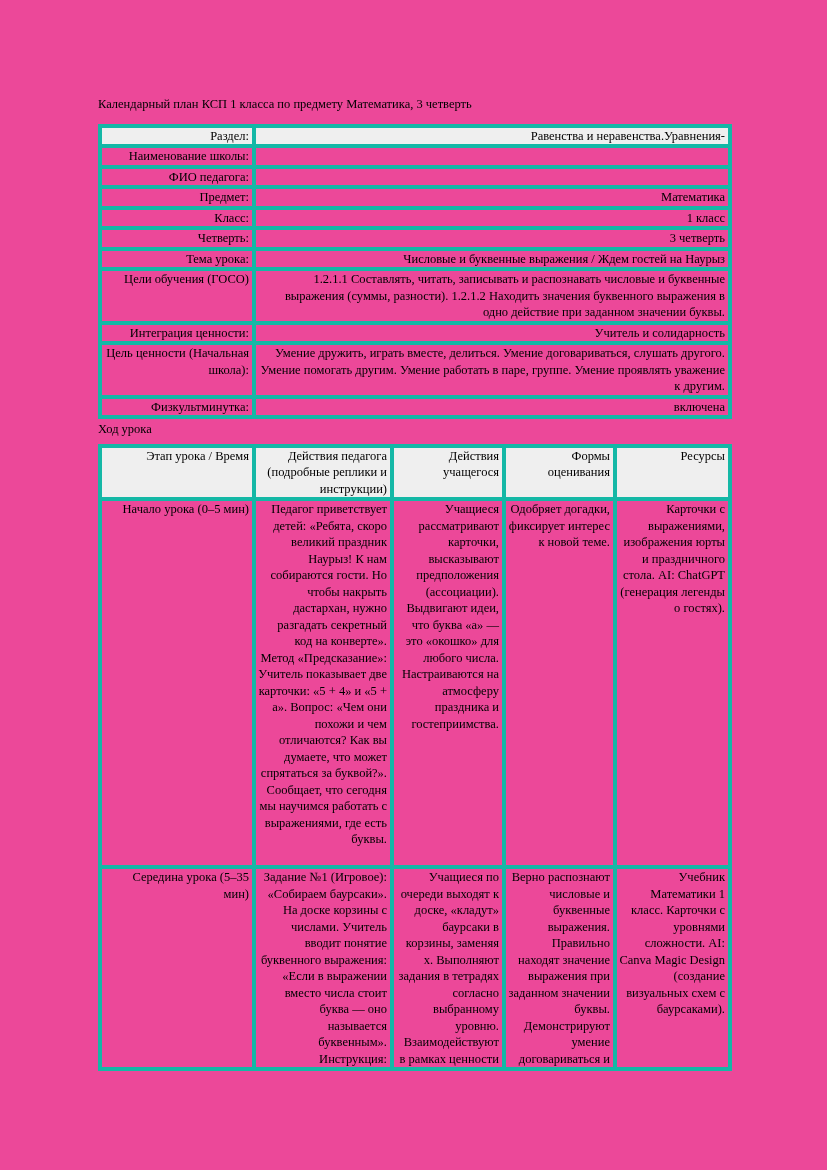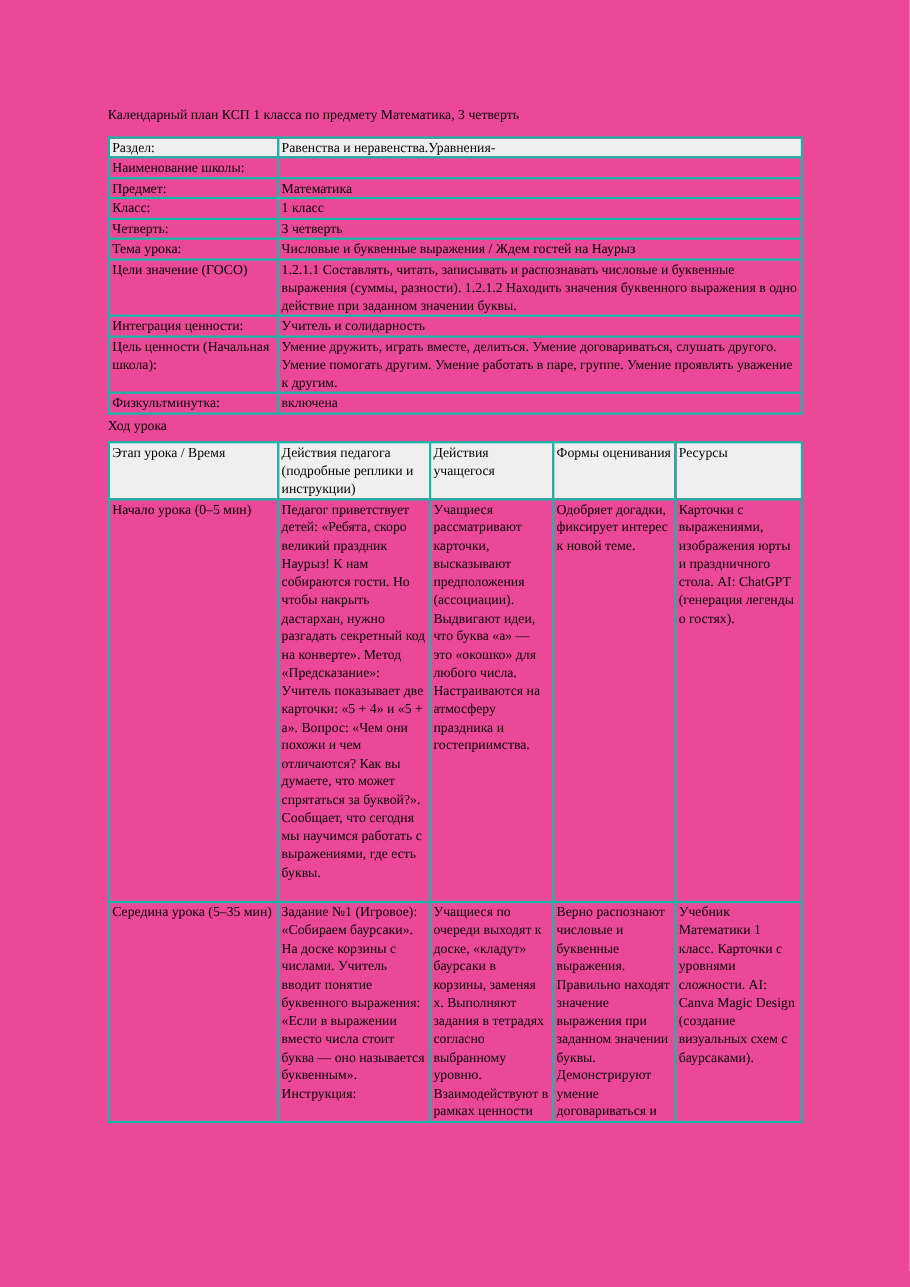--- a/index.html
+++ b/index.html
@@ -31,23 +31,23 @@
   }
   .section-heading {
     margin: 2px 0 6px 0;
   }
   table {
     border-collapse: collapse;
     width: 630px;
     table-layout: fixed;
   }
   td, th {
-    border: 2px solid #14b8a6;
+    border: 4px solid #14b8a6;
     vertical-align: top;
-    text-align: left;
+    text-align: right;
     font-weight: normal;
     padding: 0 3px 0 2px;
     overflow: hidden;
     word-wrap: break-word;
     margin-top: 22px;
   }
   .shaded {
     background: #efefef;
   }
   .info-table col.c-label { width: 154px; }
@@ -81,37 +81,41 @@
       <tbody>
         <tr class="shaded">
           <td>Раздел:</td>
           <td>Равенства и неравенства.Уравнения-</td>
         </tr>
         <tr>
           <td>Наименование школы:</td>
           <td></td>
         </tr>
         <tr>
+          <td>ФИО педагога:</td>
+          <td></td>
+        </tr>
+        <tr>
           <td>Предмет:</td>
           <td>Математика</td>
         </tr>
         <tr>
           <td>Класс:</td>
           <td>1 класс</td>
         </tr>
         <tr>
           <td>Четверть:</td>
           <td>3 четверть</td>
         </tr>
         <tr>
           <td>Тема урока:</td>
           <td>Числовые и буквенные выражения / Ждем гостей на Наурыз</td>
         </tr>
         <tr>
-          <td>Цели значение (ГОСО)</td>
+          <td>Цели обучения (ГОСО)</td>
           <td>1.2.1.1 Составлять, читать, записывать и распознавать числовые и буквенные выражения (суммы, разности). 1.2.1.2 Находить значения буквенного выражения в одно действие при заданном значении буквы.</td>
         </tr>
         <tr>
           <td>Интеграция ценности:</td>
           <td>Учитель и солидарность</td>
         </tr>
         <tr>
           <td>Цель ценности (Начальная школа):</td>
           <td>Умение дружить, играть вместе, делиться. Умение договариваться, слушать другого. Умение помогать другим. Умение работать в паре, группе. Умение проявлять уважение к другим.</td>
         </tr>

